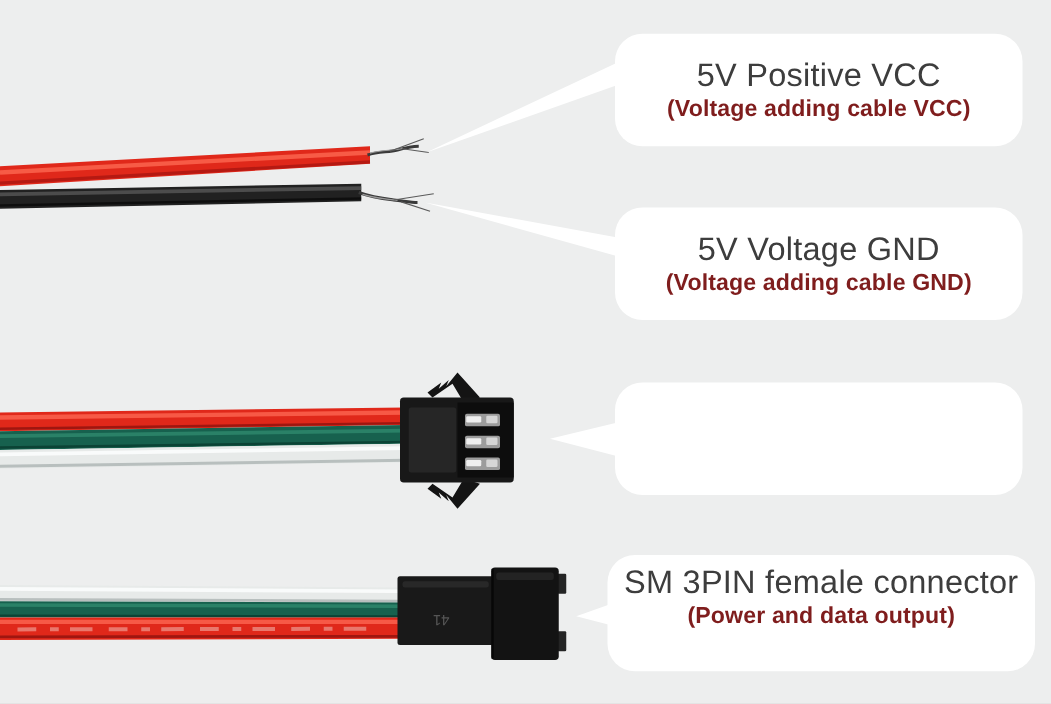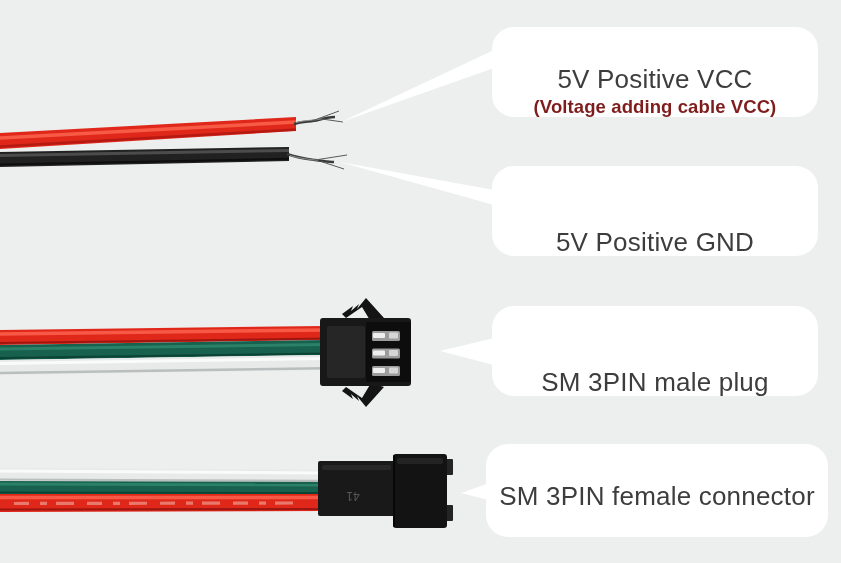--- a/index.html
+++ b/index.html
@@ -3,21 +3,21 @@
 <meta charset="utf-8">
 <style>
   html,body{margin:0;padding:0;background:#d8d8d8;}
   .stage{
     position:relative;width:841px;height:563px;overflow:hidden;
     background:#edeeee;font-family:"Liberation Sans",sans-serif;
   }
   .stage svg{position:absolute;left:0;top:0;display:block;}
   .callout{
     position:absolute;display:flex;flex-direction:column;align-items:center;
-    justify-content:flex-end;text-align:center;gap:3px;pointer-events:none;
+    justify-content:center;text-align:center;gap:3px;pointer-events:none;
   }
   .c-title{
     font-size:26px;font-weight:500;color:#3d3d3d;letter-spacing:0.2px;
     white-space:nowrap;line-height:1.05;
   }
   .c-sub{
     font-size:18.5px;font-weight:600;color:#7f1d1d;letter-spacing:0.1px;
     white-space:nowrap;line-height:1.1;
   }
 </style>
@@ -121,24 +121,25 @@
       <rect x="486" y="444" width="342" height="93" rx="22" fill="#ffffff"></rect>
     </g>
   </svg>
 
   <div class="callout" style="left:492px;top:27px;width:326px;height:90px;">
     <div class="c-title">5V Positive VCC</div>
     <div class="c-sub">(Voltage adding cable VCC)</div>
   </div>
 
   <div class="callout" style="left:492px;top:166px;width:326px;height:90px;">
-    <div class="c-title">5V Positive GND</div>
+    <div class="c-title">5V Voltage GND</div>
+    <div class="c-sub">(Voltage adding cable GND)</div>
   </div>
 
   <div class="callout" style="left:492px;top:306px;width:326px;height:90px;">
-    <div class="c-title">SM 3PIN male plug</div>
   </div>
 
   <div class="callout" style="left:486px;top:444px;width:342px;height:66px;">
     <div class="c-title">SM 3PIN female connector</div>
+    <div class="c-sub">(Power and data output)</div>
   </div>
 
 </div>
 
 </body></html>

